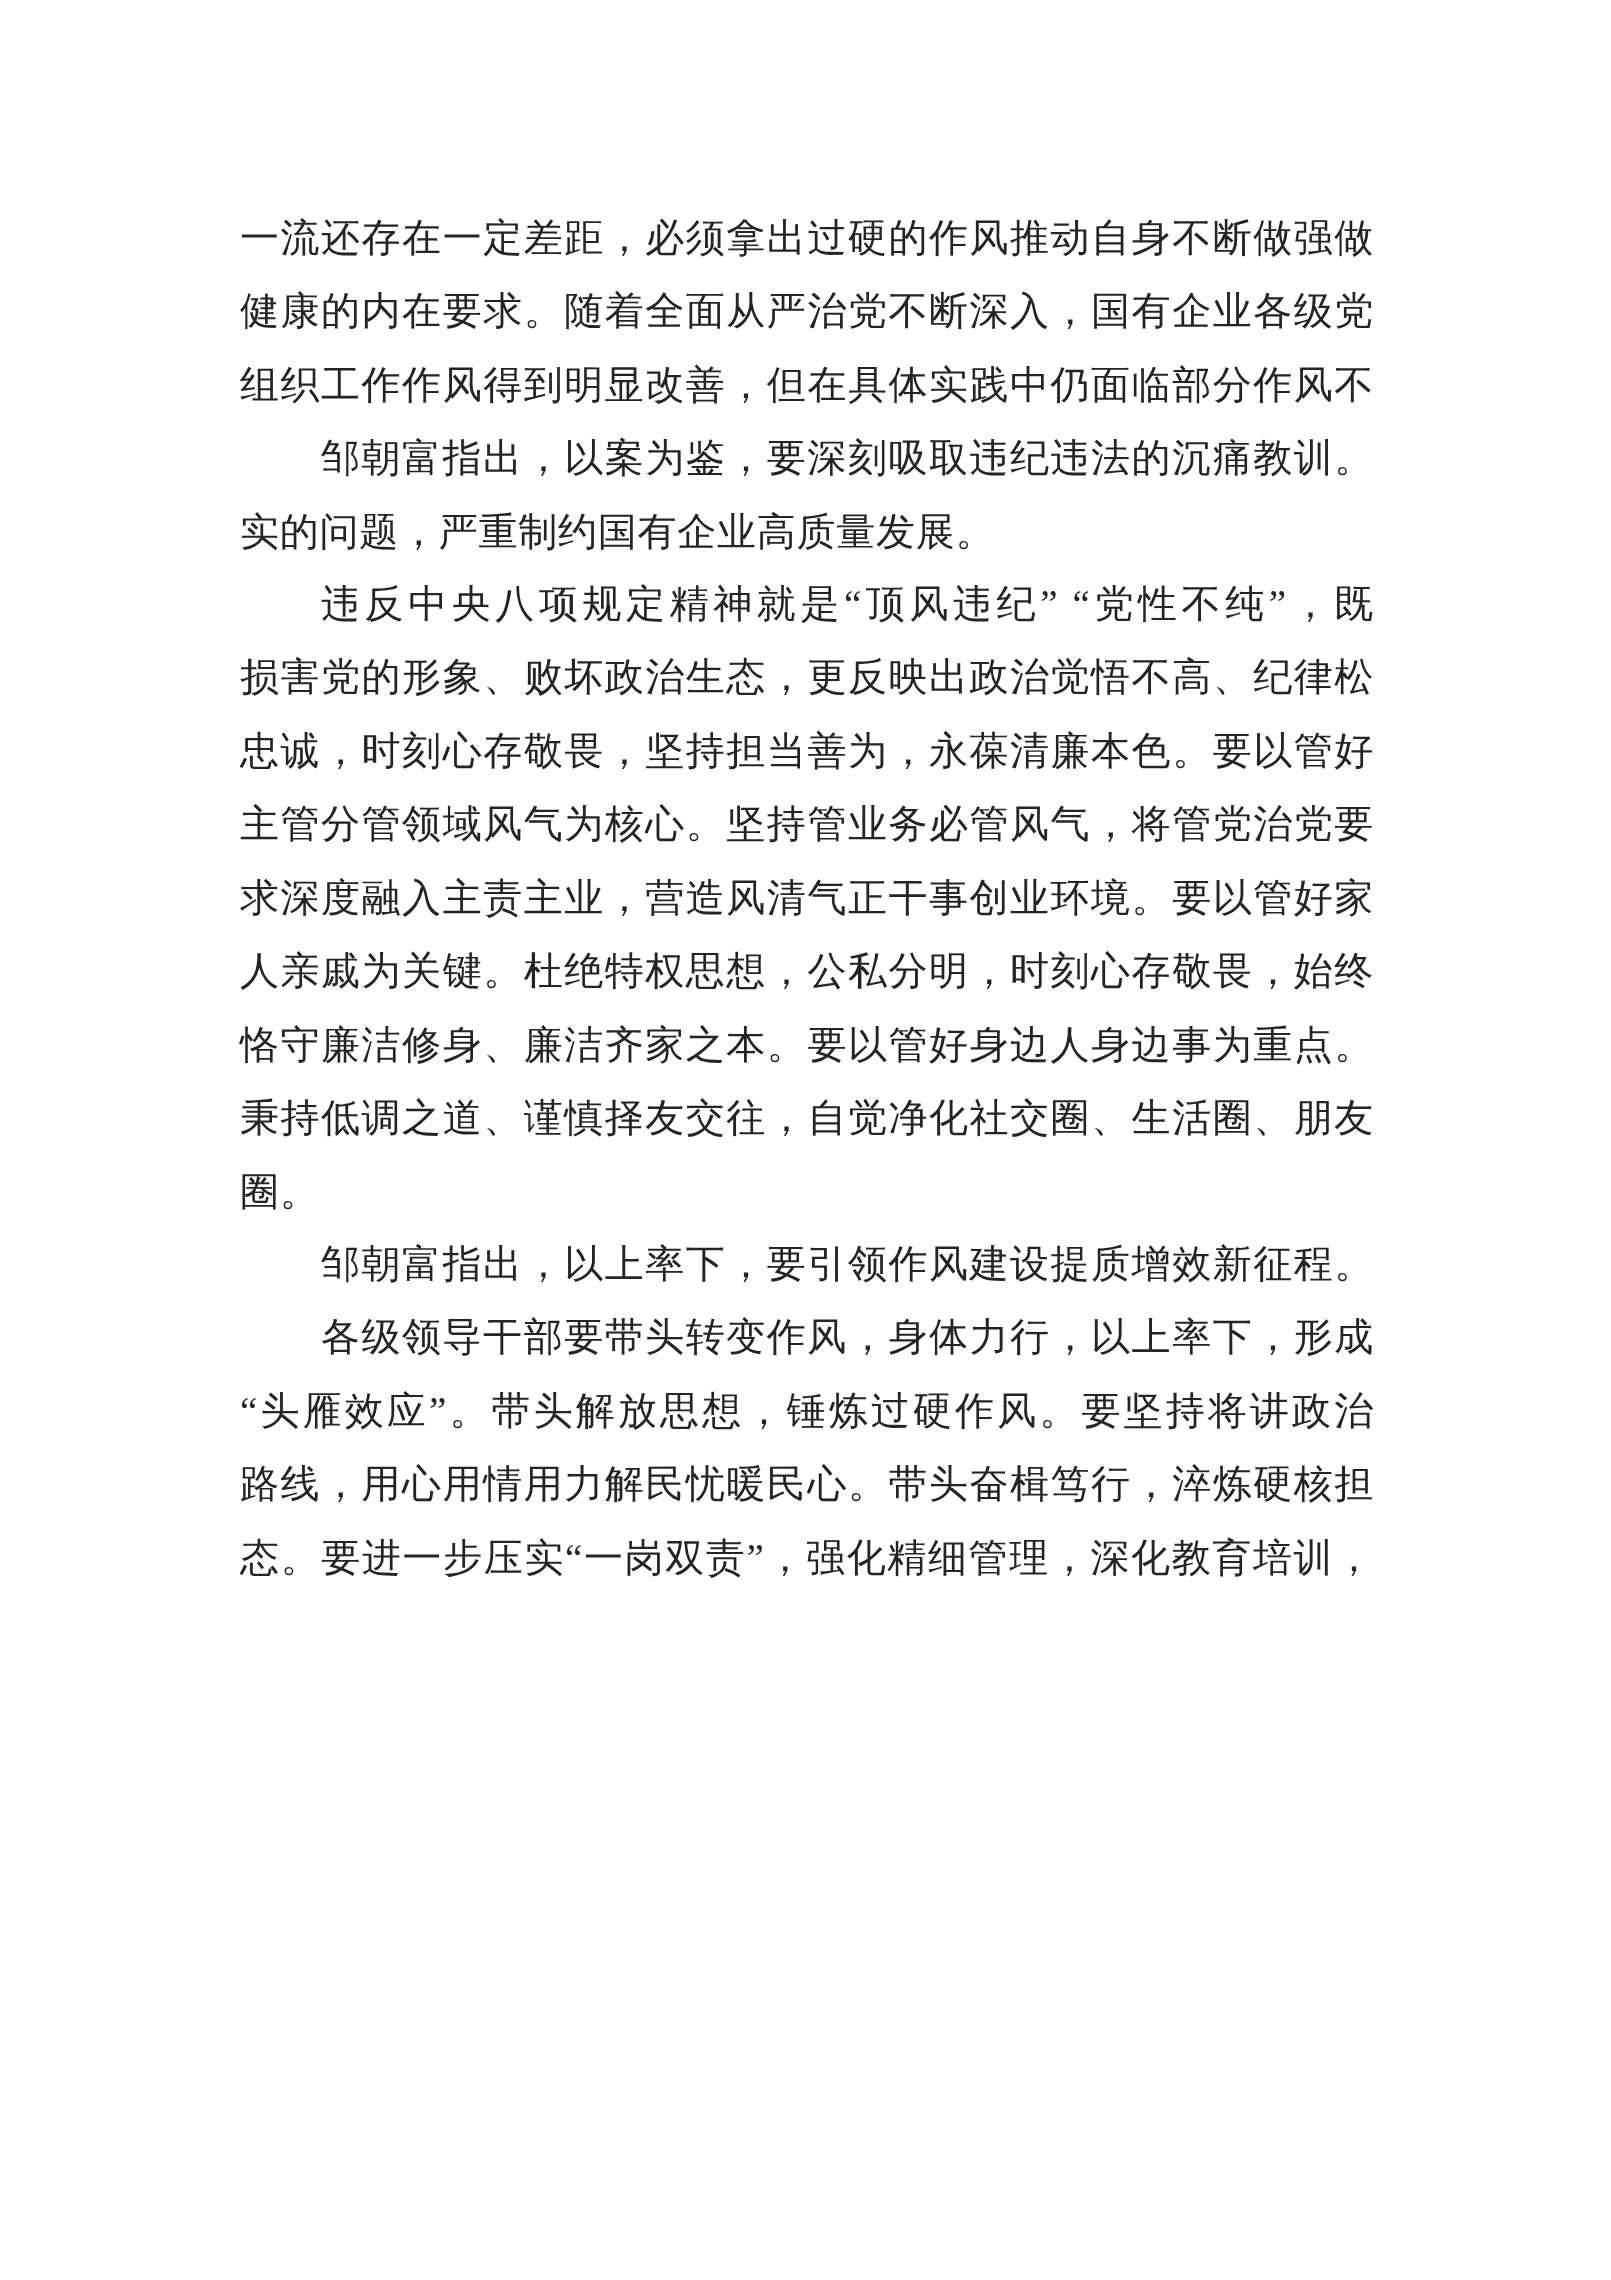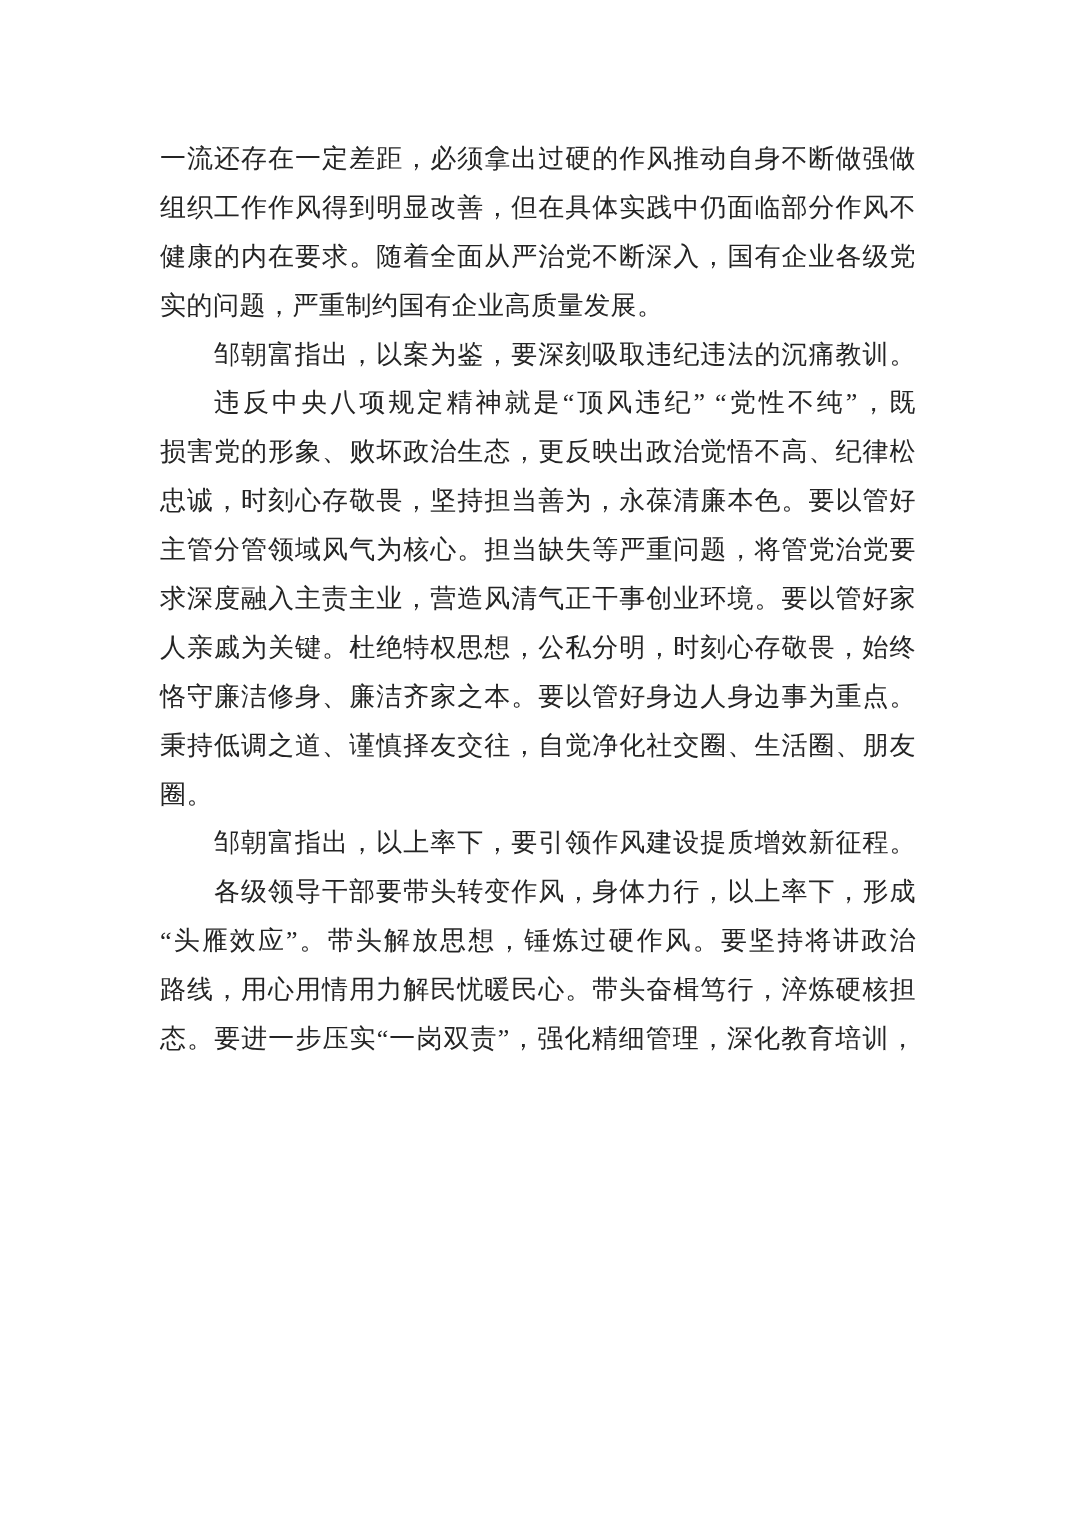--- a/index.html
+++ b/index.html
@@ -48,28 +48,28 @@
     letter-spacing: 3px;
     color: #7f1d1d;
   }
 </style>
 </head>
 <body>
 
 <div class="page">
   <div class="text-body">
       <div class="line full">一流还存在一定差距，必须拿出过硬的作风推动自身不断做强做</div>
+      <div class="line full">健康的内在要求。随着全面从严治党不断深入，国有企业各级党</div>
       <div class="line full">组织工作作风得到明显改善，但在具体实践中仍面临部分作风不</div>
-      <div class="line full">健康的内在要求。随着全面从严治党不断深入，国有企业各级党</div>
+      <div class="line full indent">邹朝富指出，以案为鉴，要深刻吸取违纪违法的沉痛教训。</div>
       <div class="line">实的问题，严重制约国有企业高质量发展。</div>
-      <div class="line full indent">邹朝富指出，以案为鉴，要深刻吸取违纪违法的沉痛教训。</div>
       <div class="line full indent">违反中央八项规定精神就是“顶风违纪” “党性不纯”，既</div>
       <div class="line full">损害党的形象、败坏政治生态，更反映出政治觉悟不高、纪律松</div>
       <div class="line full">忠诚，时刻心存敬畏，坚持担当善为，永葆清廉本色。要以管好</div>
-      <div class="line full">主管分管领域风气为核心。担当缺失等严重问题，将管党治党要</div>
+      <div class="line full">主管分管领域风气为核心。坚持管业务必管风气，将管党治党要</div>
       <div class="line full">求深度融入主责主业，营造风清气正干事创业环境。要以管好家</div>
       <div class="line full">人亲戚为关键。杜绝特权思想，公私分明，时刻心存敬畏，始终</div>
       <div class="line full">恪守廉洁修身、廉洁齐家之本。要以管好身边人身边事为重点。</div>
       <div class="line full">秉持低调之道、谨慎择友交往，自觉净化社交圈、生活圈、朋友</div>
       <div class="line">圈。</div>
       <div class="line full indent">邹朝富指出，以上率下，要引领作风建设提质增效新征程。</div>
       <div class="line full indent">各级领导干部要带头转变作风，身体力行，以上率下，形成</div>
       <div class="line full">“头雁效应”。带头解放思想，锤炼过硬作风。要坚持将讲政治</div>
       <div class="line full">路线，用心用情用力解民忧暖民心。带头奋楫笃行，淬炼硬核担</div>
       <div class="line full">态。要进一步压实“一岗双责”，强化精细管理，深化教育培训，</div>

